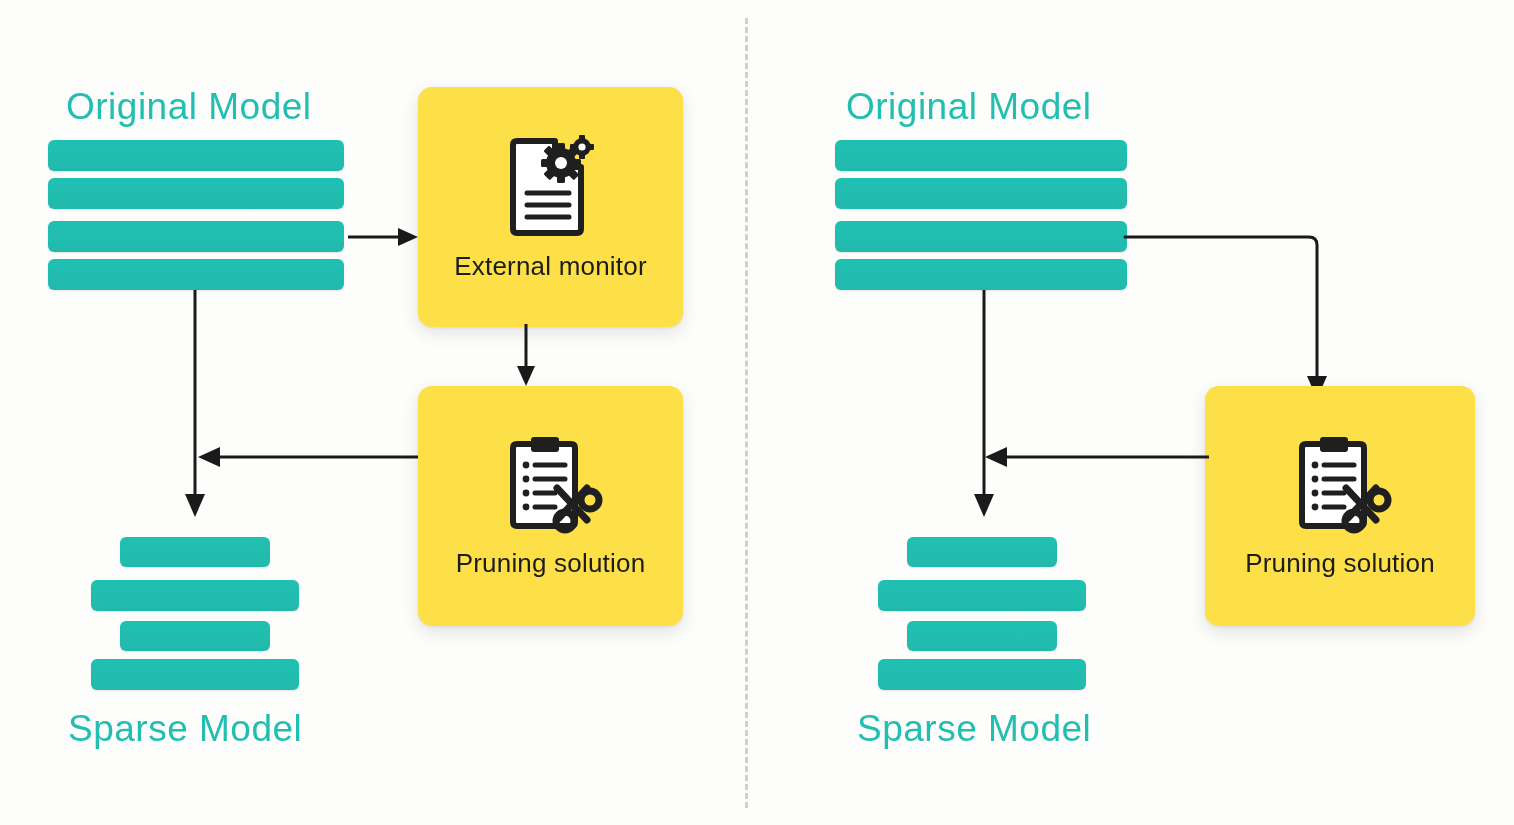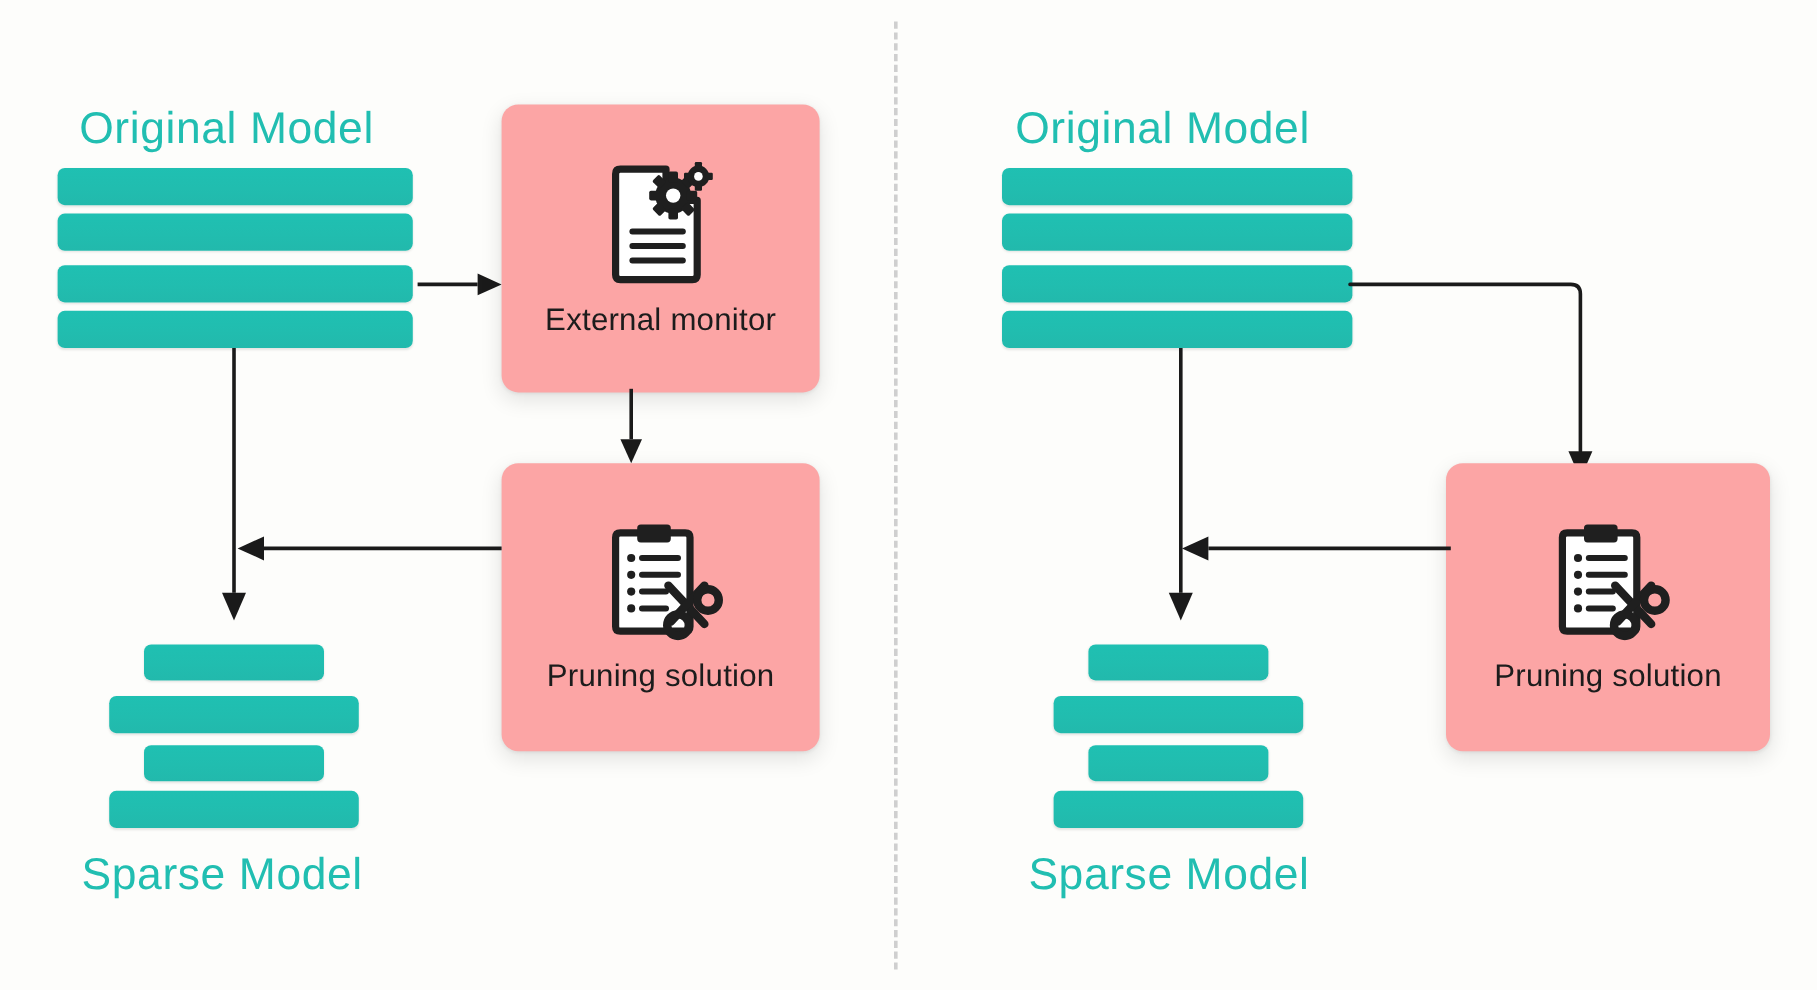--- a/index.html
+++ b/index.html
@@ -32,21 +32,21 @@
   .bar{
     position:absolute;
     background:linear-gradient(180deg,#1fc0b2 0%,#21bdaf 55%,#22b9ac 100%);
     border-radius:6px;
     box-shadow:0 1px 2px rgba(0,0,0,0.10);
   }
 
   
   .card{
     position:absolute;
-    background:#fca5a5;
+    background:#fde047;
     border-radius:14px;
     box-shadow:0 6px 18px rgba(0,0,0,0.11), 0 1px 3px rgba(0,0,0,0.06);
     display:flex;
     flex-direction:column;
     align-items:center;
     justify-content:center;
   }
   .card-icon{display:block;}
   .card-label{
     margin-top:14px;

